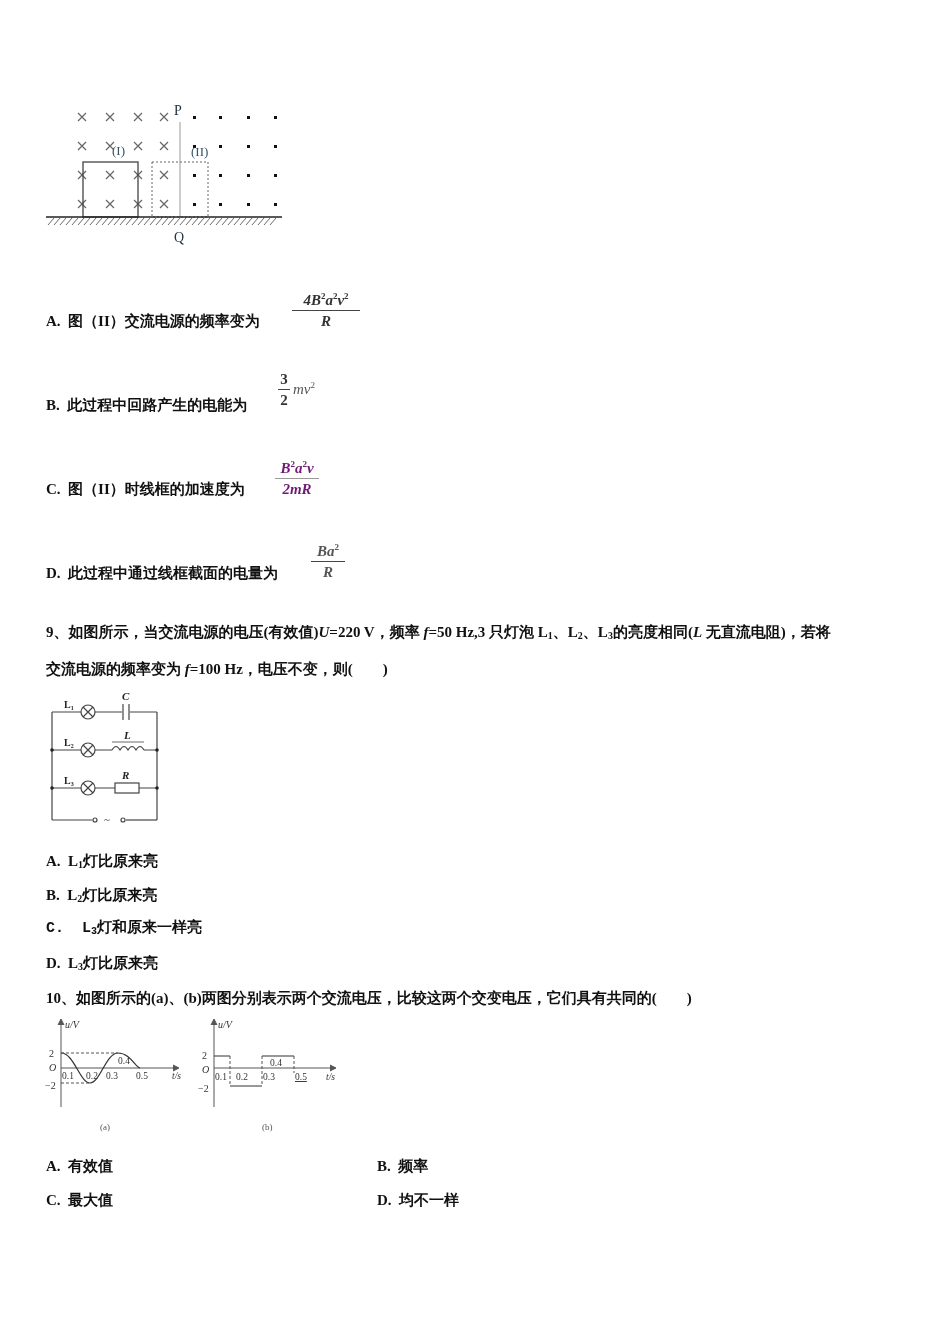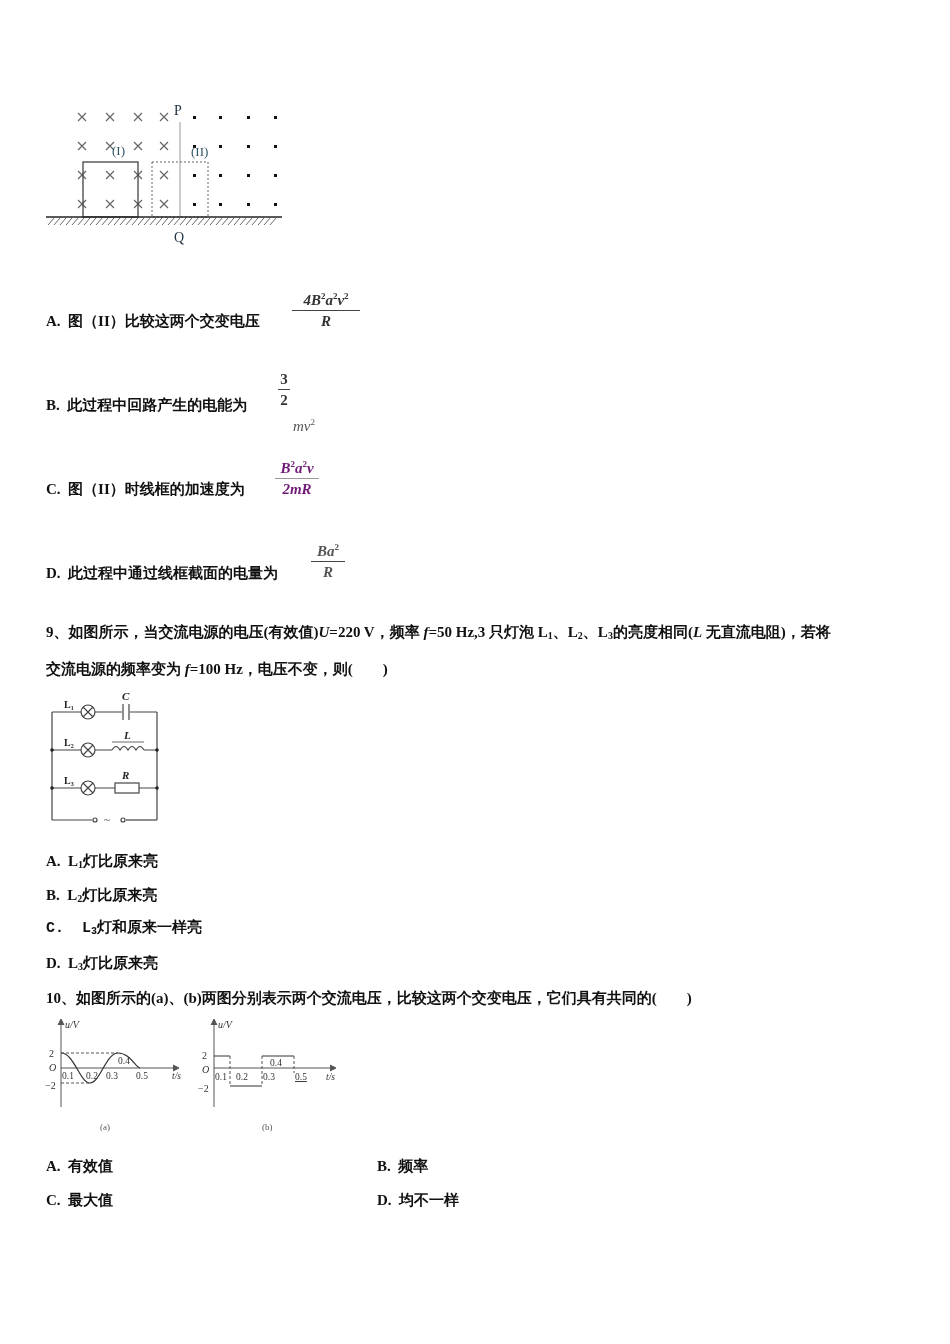--- a/index.html
+++ b/index.html
@@ -89,38 +89,38 @@
     </g>
   </svg>
   <span class="abs" style="left:134px;top:8px;font-size:14px;color:#234;">P</span>
   <span class="abs" style="left:134px;top:135px;font-size:14px;color:#234;">Q</span>
   <span class="abs" style="left:72px;top:48px;font-size:13px;color:#356;">(I)</span>
   <span class="abs" style="left:151px;top:49px;font-size:13px;color:#356;">(II)</span>
 </div>
 
 <div class="opt" style="top:311px;">
   <span class="letter">A.</span>&nbsp;
-  <span class="txt">图（II）比较这两个交变电压</span>
+  <span class="txt">图（II）交流电源的频率变为</span>
 </div>
 <div class="frac" style="left:292px;top:287px;width:68px;">
   <span class="num">4B<sup>2</sup>a<sup>2</sup>v<sup>2</sup></span>
     <span class="bar"></span>
     <span class="den">R</span>
 </div>
 
 <div class="opt" style="top:395px;">
   <span class="letter">B.</span>&nbsp;
   <span class="txt">此过程中回路产生的电能为</span>
 </div>
 <div class="frac" style="left:278px;top:370px;width:12px;font-style:normal;">
   <span class="num">3</span>
     <span class="bar"></span>
     <span class="den">2</span>
 </div>
-<span class="abs" style="left:293px;top:380px;font-size:15px;font-style:italic;color:#555;margin-top:37px;">mv<sup style="font-size:9px;font-style:normal;">2</sup></span>
+<span class="abs" style="left:293px;top:380px;font-size:15px;font-style:italic;color:#555;">mv<sup style="font-size:9px;font-style:normal;">2</sup></span>
 
 <div class="opt" style="top:479px;">
   <span class="letter">C.</span>&nbsp;
   <span class="txt">图（II）时线框的加速度为</span>
 </div>
 <div class="frac" style="left:275px;top:455px;width:44px;color:#701a75;">
   <span class="num">B<sup>2</sup>a<sup>2</sup>v</span>
     <span class="bar" style="border-color:#999;"></span>
     <span class="den">2mR</span>
 </div>

